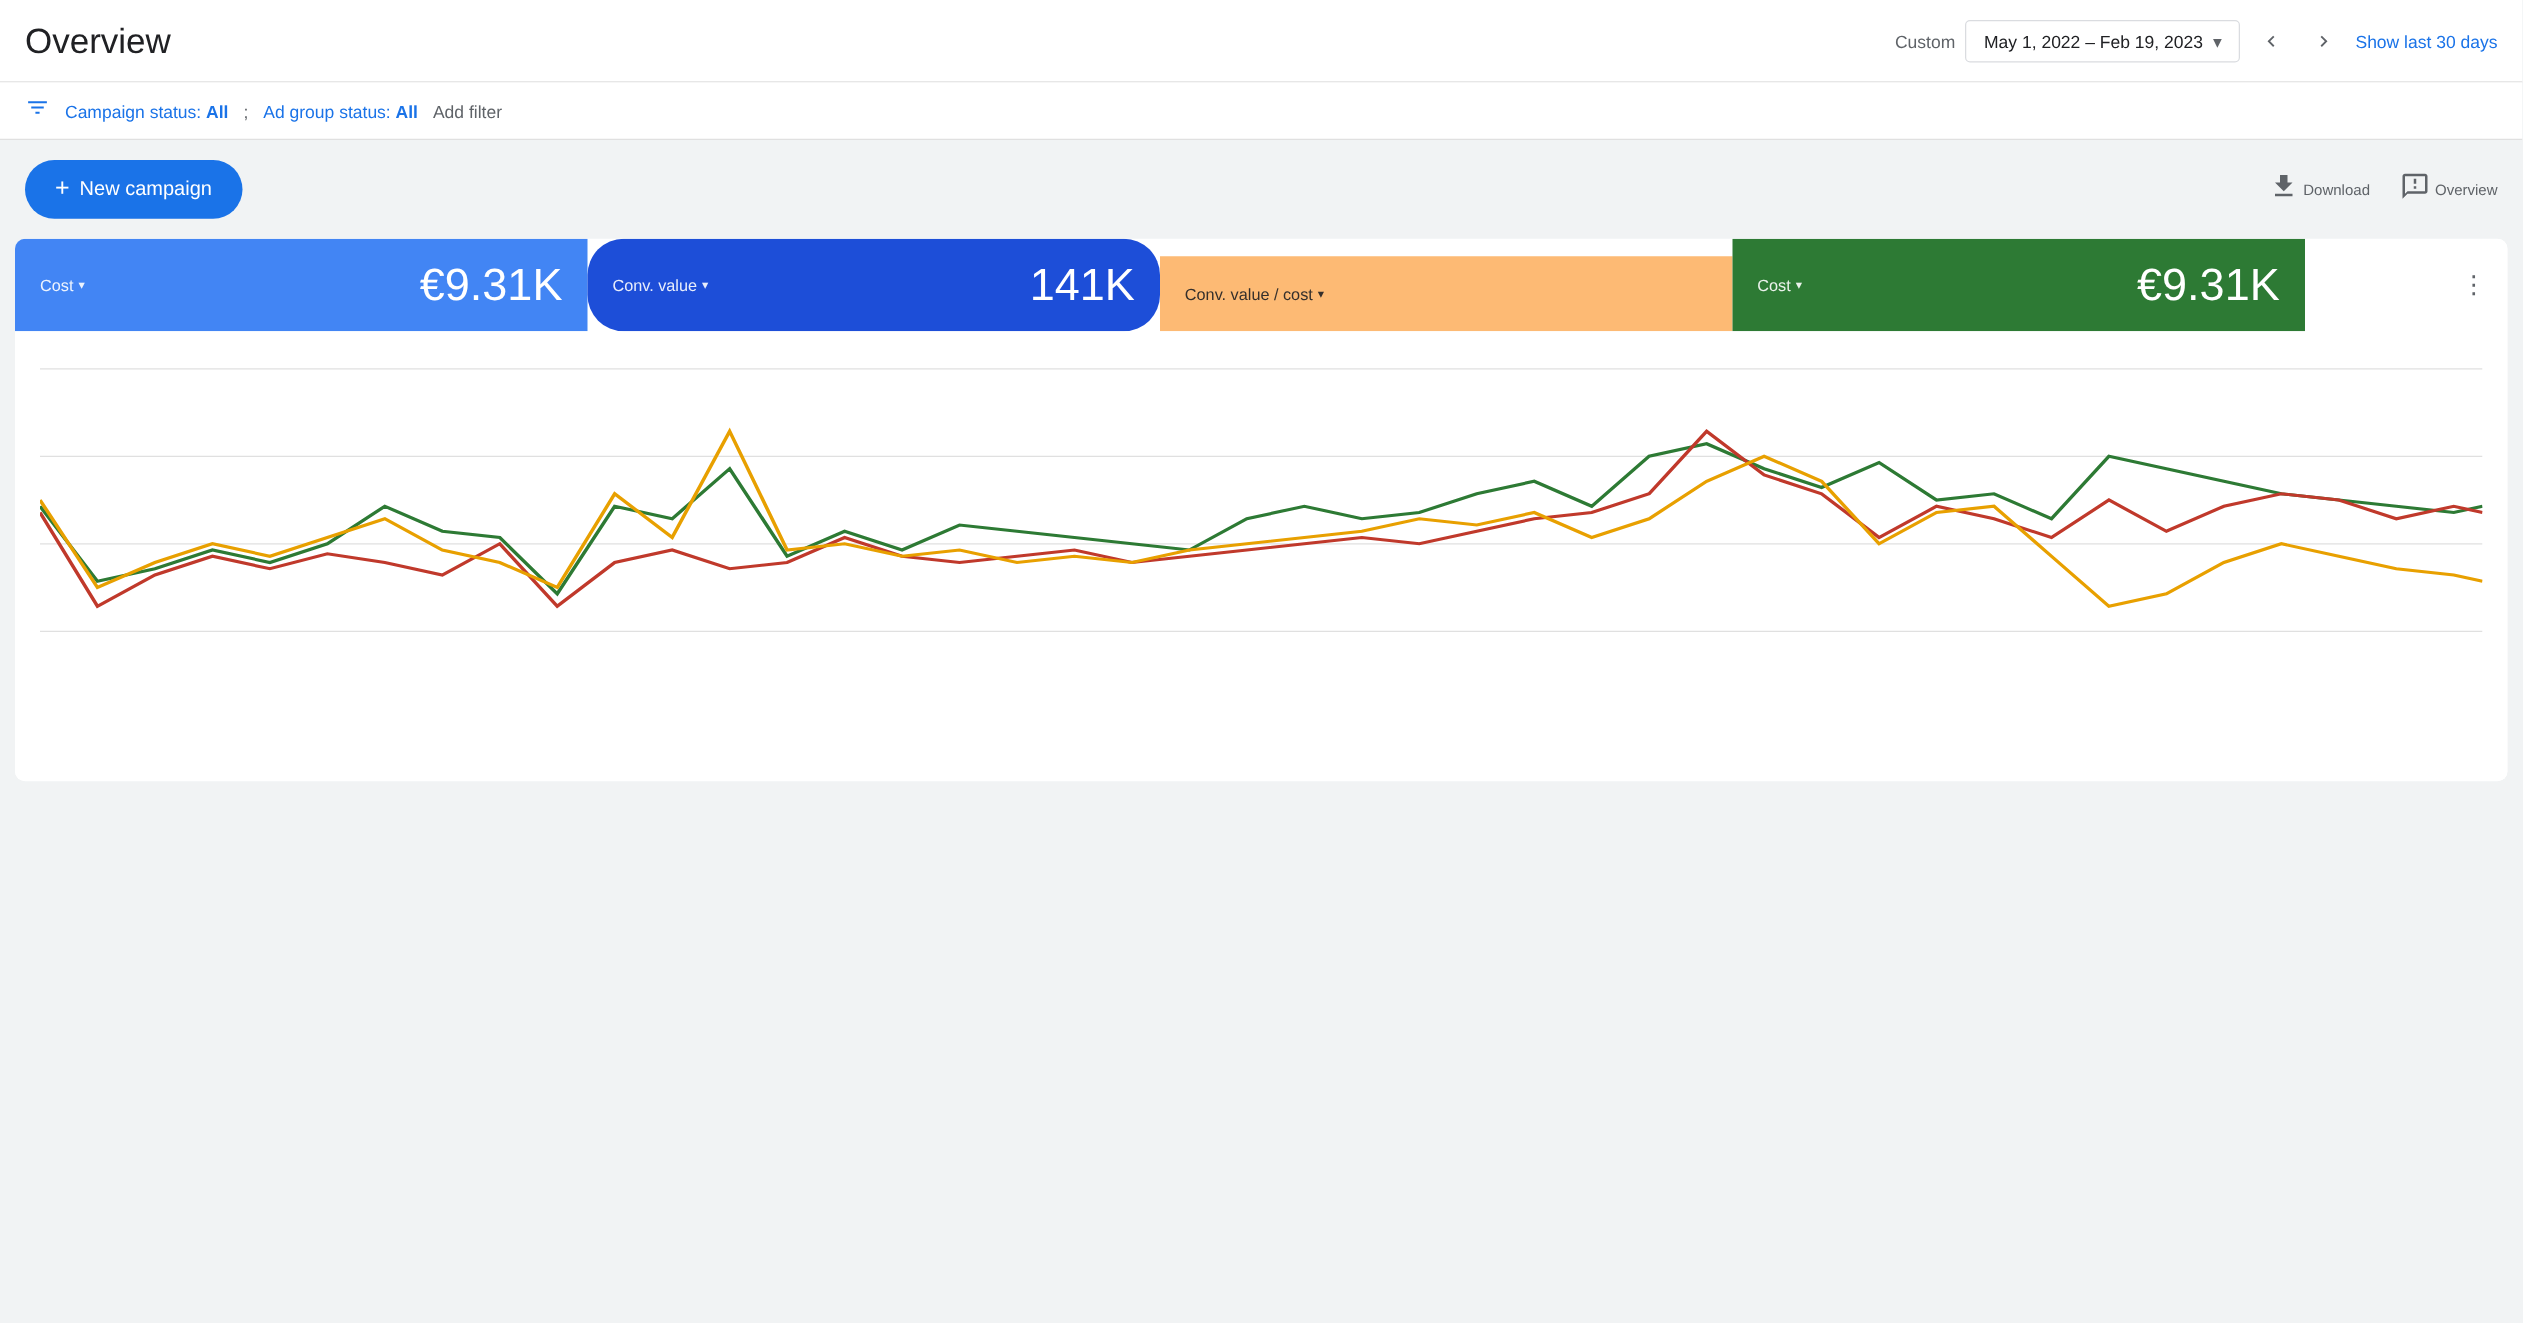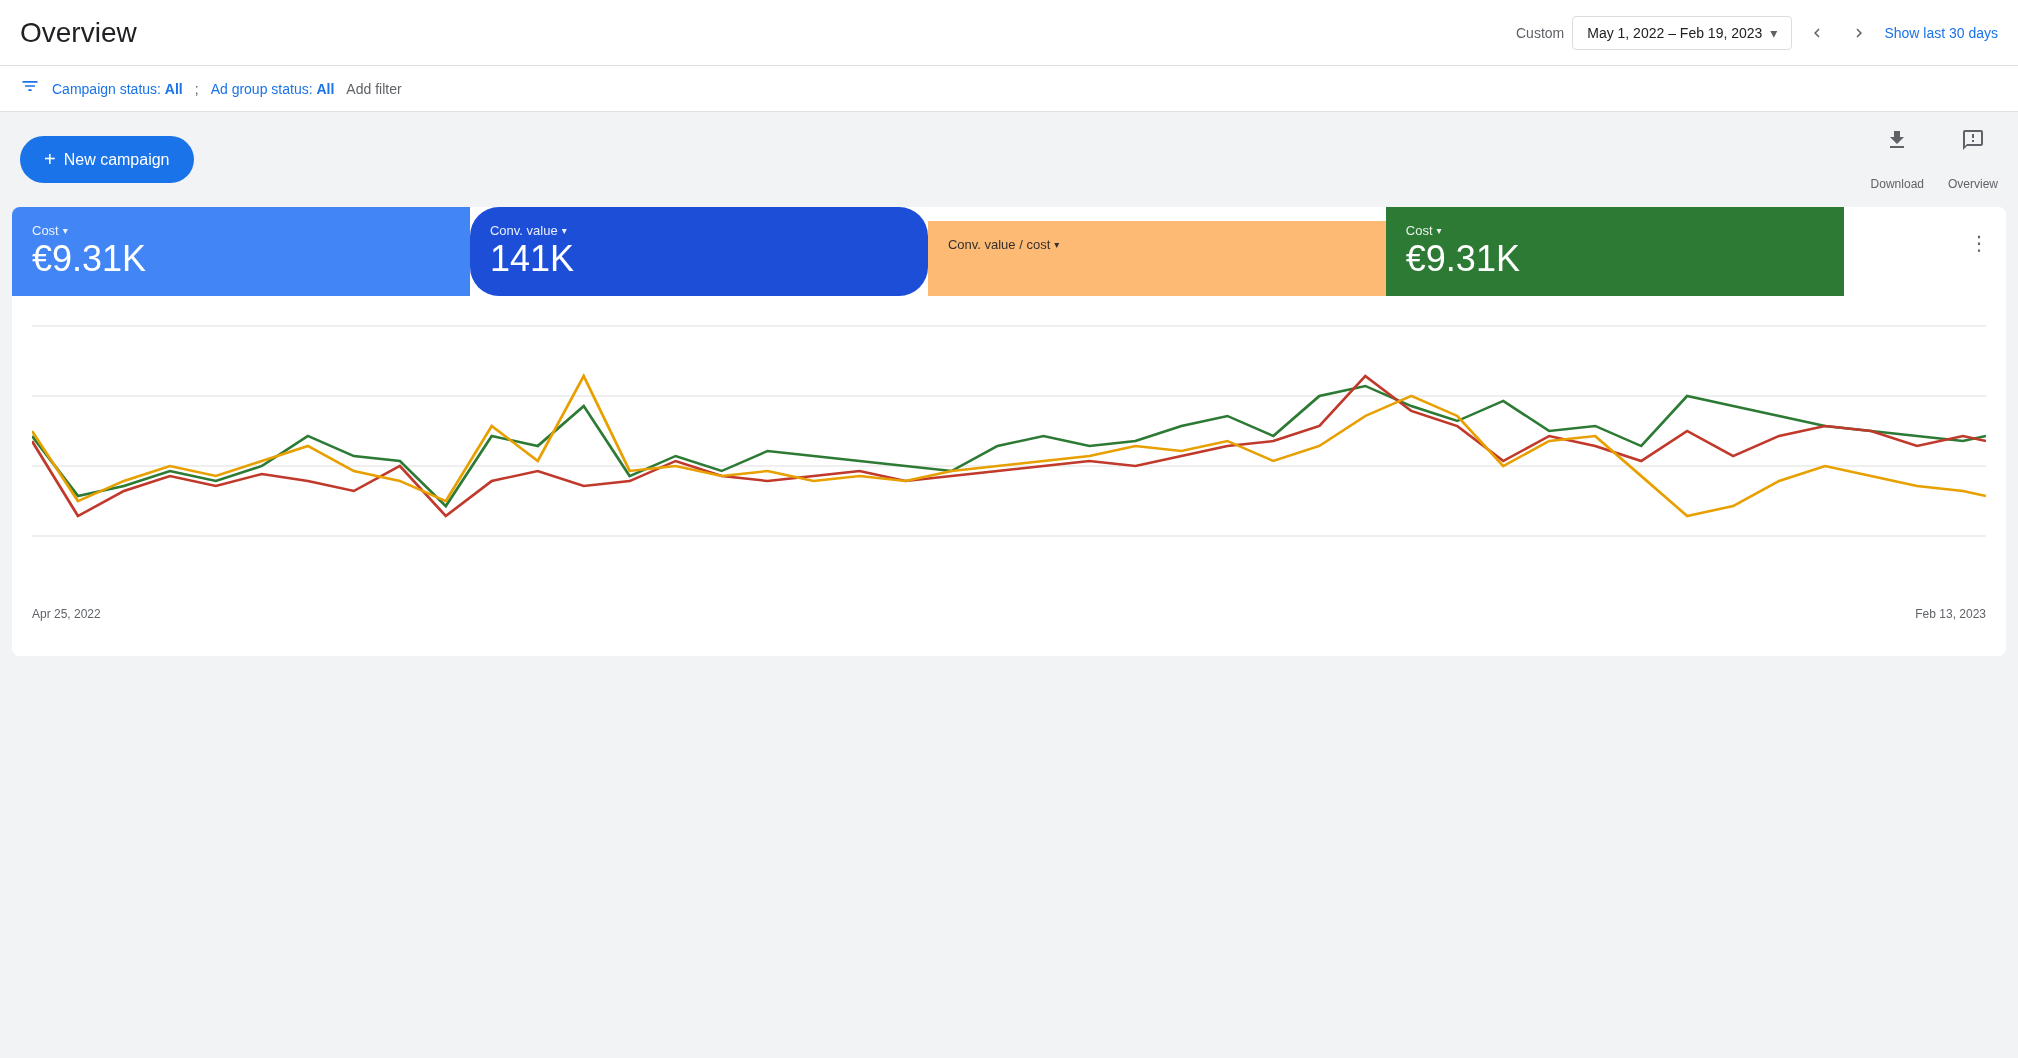--- a/index.html
+++ b/index.html
@@ -101,40 +101,40 @@
     .toolbar-right {
       display: flex;
       align-items: center;
       gap: 24px;
     }
     .toolbar-action {
       background: none;
       border: none;
       cursor: pointer;
       display: flex;
-      flex-direction: column;
-      align-items: center;
-      gap: 20px;
+      flex-direction: row;
+      align-items: center;
+      gap: 4px;
       color: #5f6368;
       font-size: 12px;
     }
     .toolbar-action .icon-wrap { font-size: 20px; }
 
     .main-content {
       background: #fff;
       margin: 0 12px 12px 12px;
       border-radius: 8px;
       overflow: hidden;
     }
     .metric-card {
       flex: 1;
       padding: 16px 20px;
       color: #fff;
       display: flex;
-      flex-direction: column;
+      flex-direction: row;
       justify-content: space-between;
     }
     .metric-card.blue { background: #4285f4; }
     .metric-card.red { background: #1d4ed8; border-radius: 29px; }
     .metric-card.yellow { background: #fdba74; color: #202124; margin-top: 14px; }
     .metric-card.green { background: #2d7a34; }
 
     .metric-label {
       font-size: 13px;
       display: flex;
@@ -310,18 +310,14 @@
 
       <polyline points="
         0,115 40,185 80,165 120,150 160,160 200,145 240,130 280,155 320,165
         360,185 400,110 440,145 480,60 520,155 560,150 600,160 640,155 680,165
         720,160 760,165 800,155 840,150 880,145 920,140 960,130 1000,135
         1040,125 1080,145 1120,130 1160,100 1200,80 1240,100 1280,150 1320,125
         1360,120 1400,160 1440,200 1480,190 1520,165 1560,150 1600,160 1640,170
         1680,175 1700,180
       " fill="none" stroke="#e8a000" stroke-width="2.5"></polyline>
     </svg>
-    <div class="chart-dates">
-      <span>Apr 25, 2022</span>
-      <span>Feb 13, 2023</span>
-    </div>
   </div>
 </div>
 
 </body></html>

